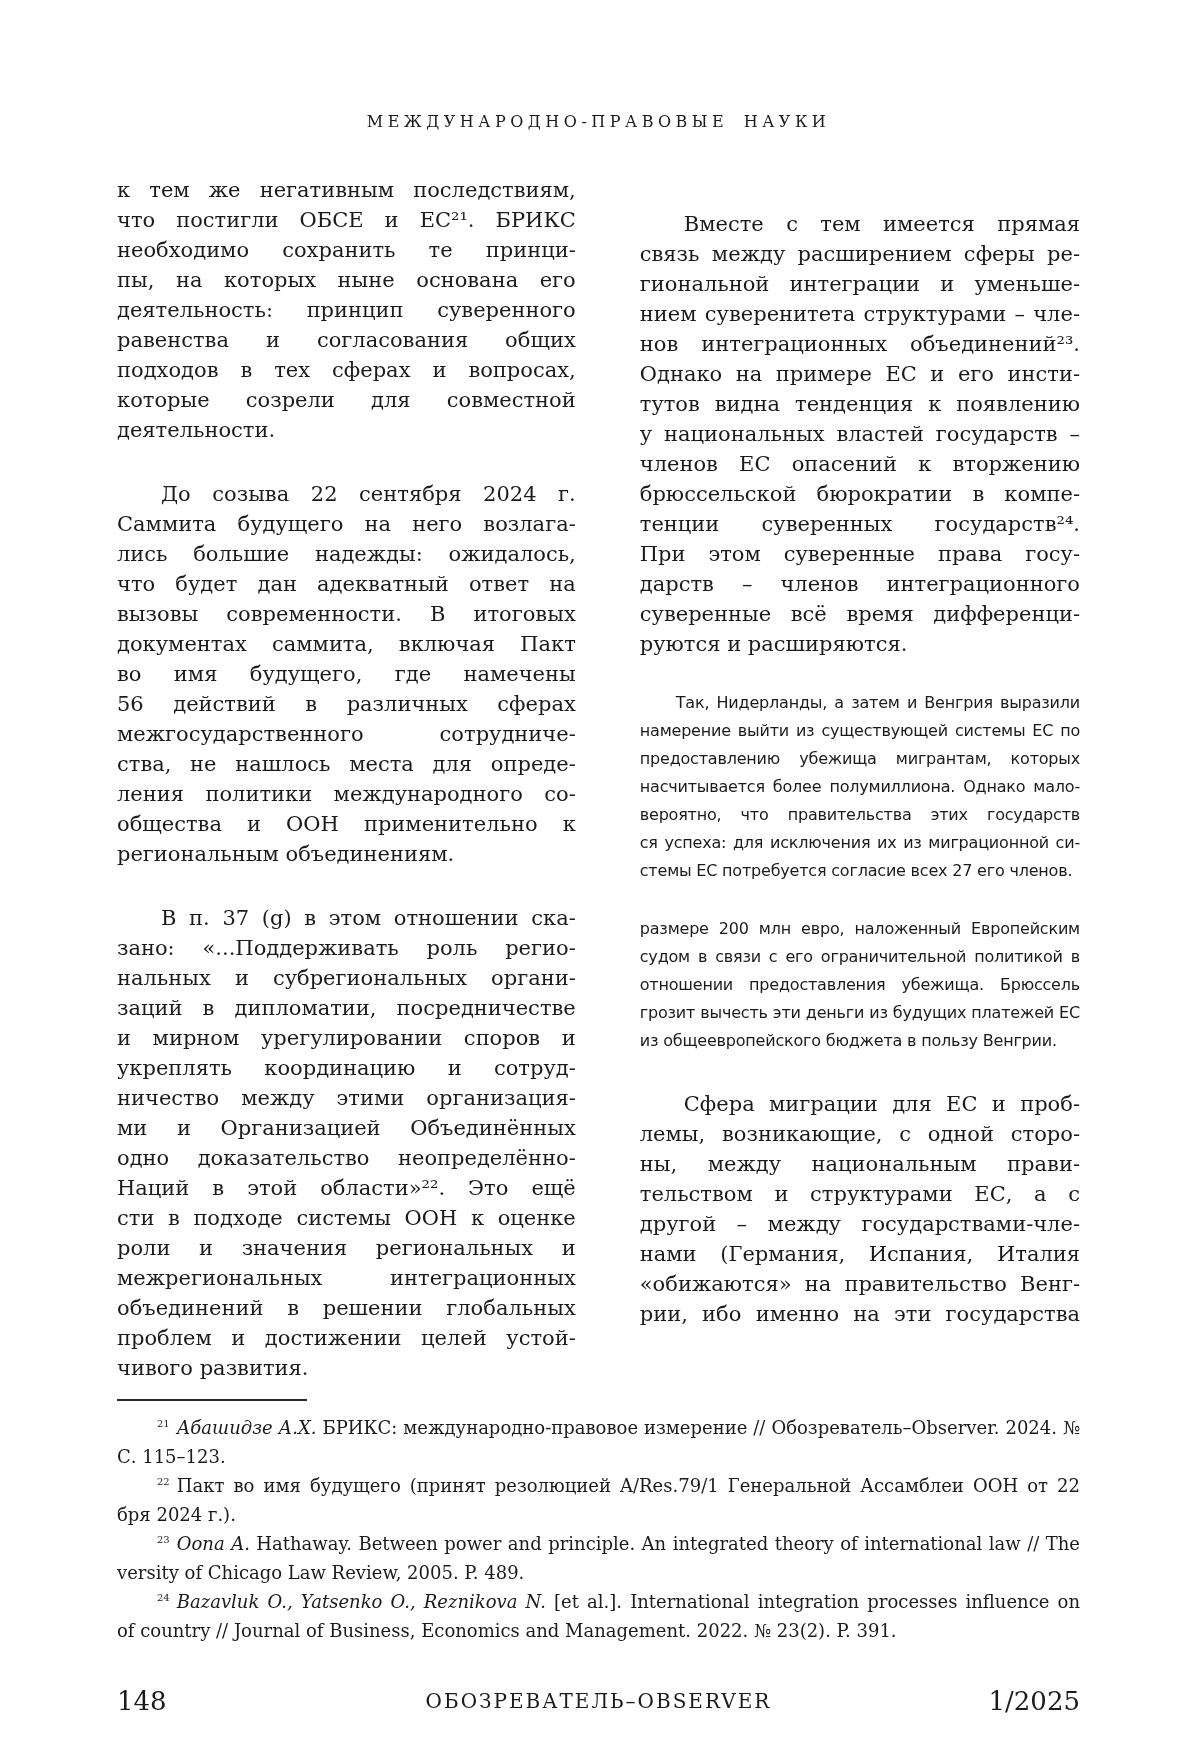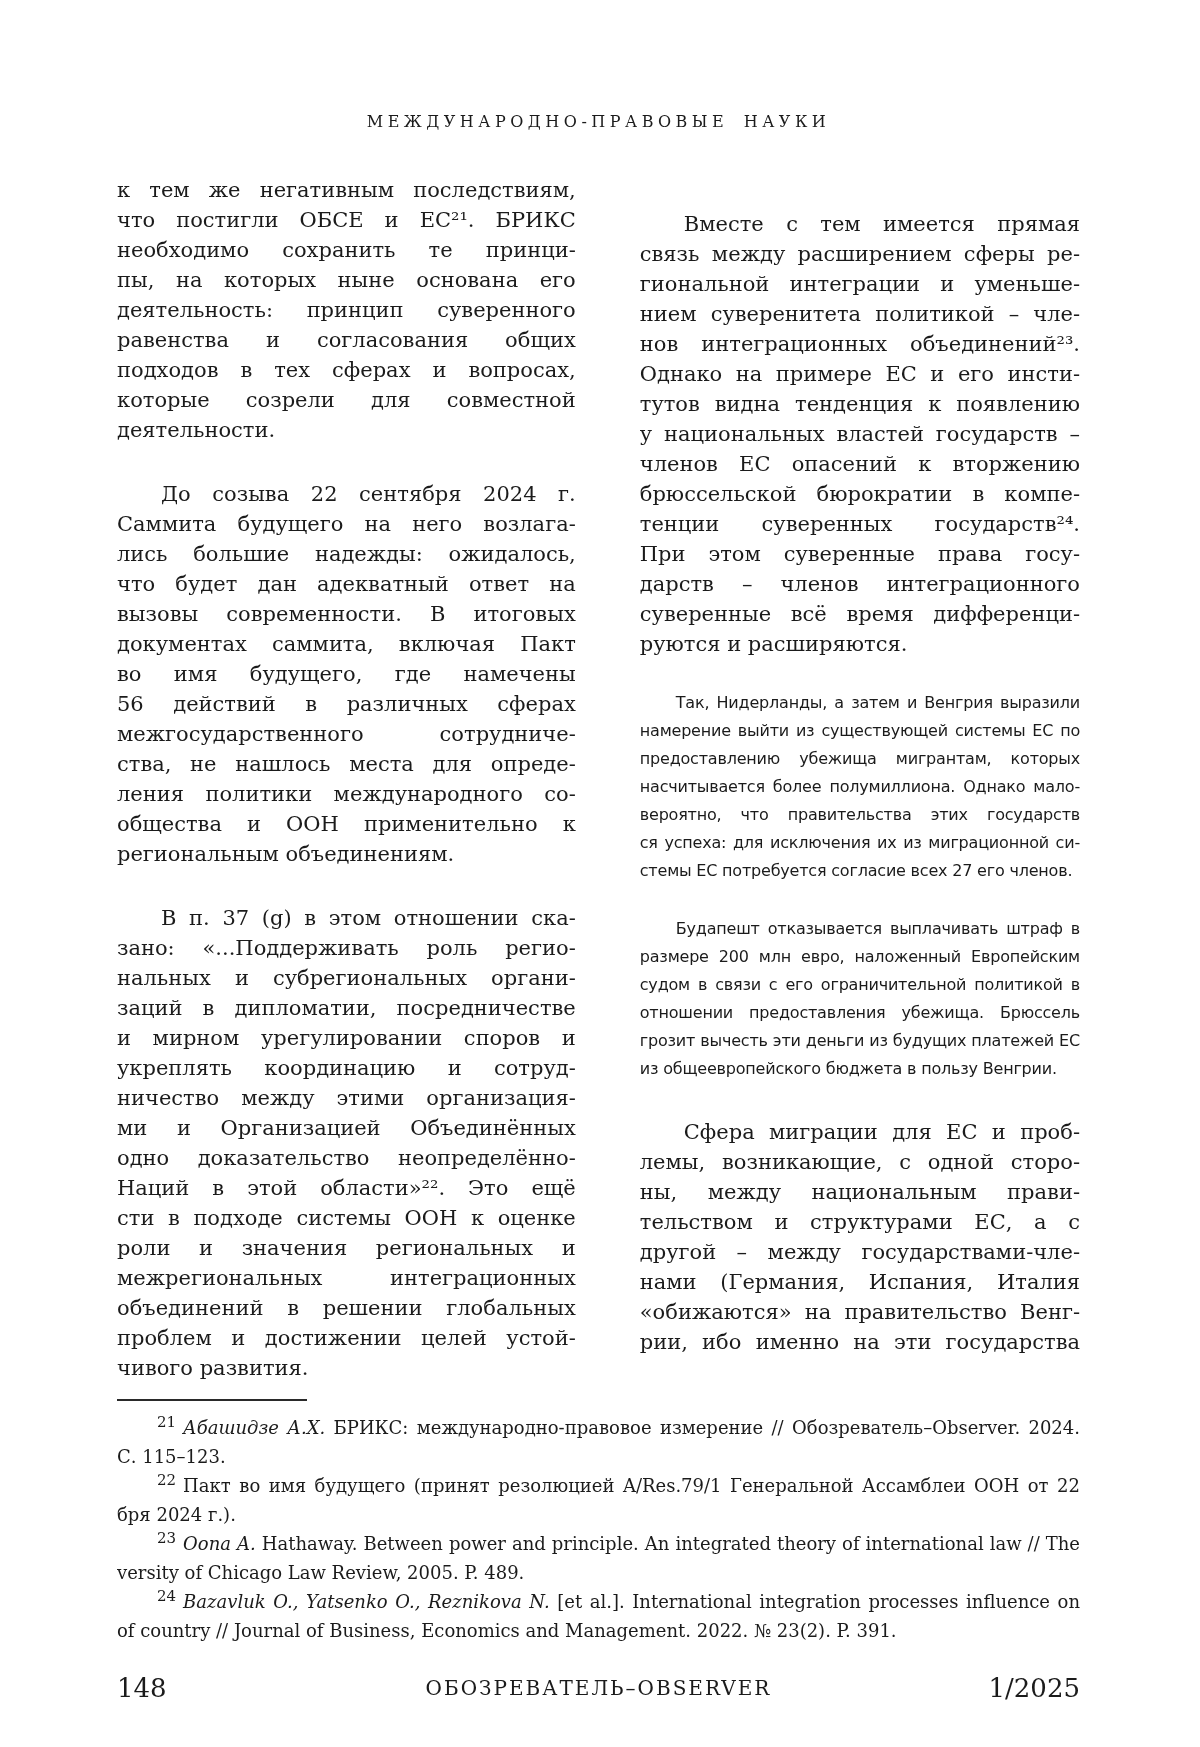--- a/index.html
+++ b/index.html
@@ -52,27 +52,27 @@
     margin-top:16px;
   }
   .footnotes{margin-top:12px;}
   .footnote .line{
     font-size:18px;
     line-height:29px;
     height:29px;
   }
   .footnote .line.indent{text-indent:40px;}
   .fn-marker{
-    font-size:15px;
+    font-size:10px;
     line-height:0;
     margin-right:7px;
   }
   .page-footer{
     position:relative;
-    margin-top:28px;
+    margin-top:41px;
     display:flex;
     justify-content:space-between;
     align-items:flex-end;
     gap:24px;
   }
   .page-footer .num{font-size:26px;}
   .page-footer .journal{
     position:absolute;
     left:50%;top:50%;
     transform:translate(-50%,-50%);
@@ -132,21 +132,21 @@
           <div class="line">объединений в решении глобальных</div>
           <div class="line">проблем и достижении целей устой-</div>
           <div class="line endline">чивого развития.</div>
         </div>
       </div>
     <div class="col col-right">
         <div class="para body">
           <div class="line indent">Вместе с тем имеется прямая</div>
           <div class="line">связь между расширением сферы ре-</div>
           <div class="line">гиональной интеграции и уменьше-</div>
-          <div class="line">нием суверенитета политикой – чле-</div>
+          <div class="line">нием суверенитета структурами – чле-</div>
           <div class="line">нов интеграционных объединений²³.</div>
           <div class="line">Однако на примере ЕС и его инсти-</div>
           <div class="line">тутов видна тенденция к появлению</div>
           <div class="line">у национальных властей государств –</div>
           <div class="line">членов ЕС опасений к вторжению</div>
           <div class="line">брюссельской бюрократии в компе-</div>
           <div class="line">тенции суверенных государств²⁴.</div>
           <div class="line">При этом суверенные права госу-</div>
           <div class="line">дарств – членов интеграционного</div>
           <div class="line">суверенные всё время дифференци-</div>
@@ -155,21 +155,20 @@
         <div class="para petit">
           <div class="line indent">Так, Нидерланды, а затем и Венгрия выразили</div>
           <div class="line">намерение выйти из существующей системы ЕС по</div>
           <div class="line">предоставлению убежища мигрантам, которых ныне</div>
           <div class="line">насчитывается более полумиллиона. Однако мало-</div>
           <div class="line">вероятно, что правительства этих государств добьют-</div>
           <div class="line">ся успеха: для исключения их из миграционной си-</div>
           <div class="line endline">стемы ЕС потребуется согласие всех 27 его членов.</div>
         </div>
         <div class="para petit">
-          <div class="line indent">Будапешт отказывается выплачивать штраф в</div>
           <div class="line">размере 200 млн евро, наложенный Европейским</div>
           <div class="line">судом в связи с его ограничительной политикой в</div>
           <div class="line">отношении предоставления убежища. Брюссель</div>
           <div class="line">грозит вычесть эти деньги из будущих платежей ЕС</div>
           <div class="line endline">из общеевропейского бюджета в пользу Венгрии.</div>
         </div>
         <div class="para body">
           <div class="line indent">Сфера миграции для ЕС и проб-</div>
           <div class="line">лемы, возникающие, с одной сторо-</div>
           <div class="line">ны, между национальным прави-</div>

